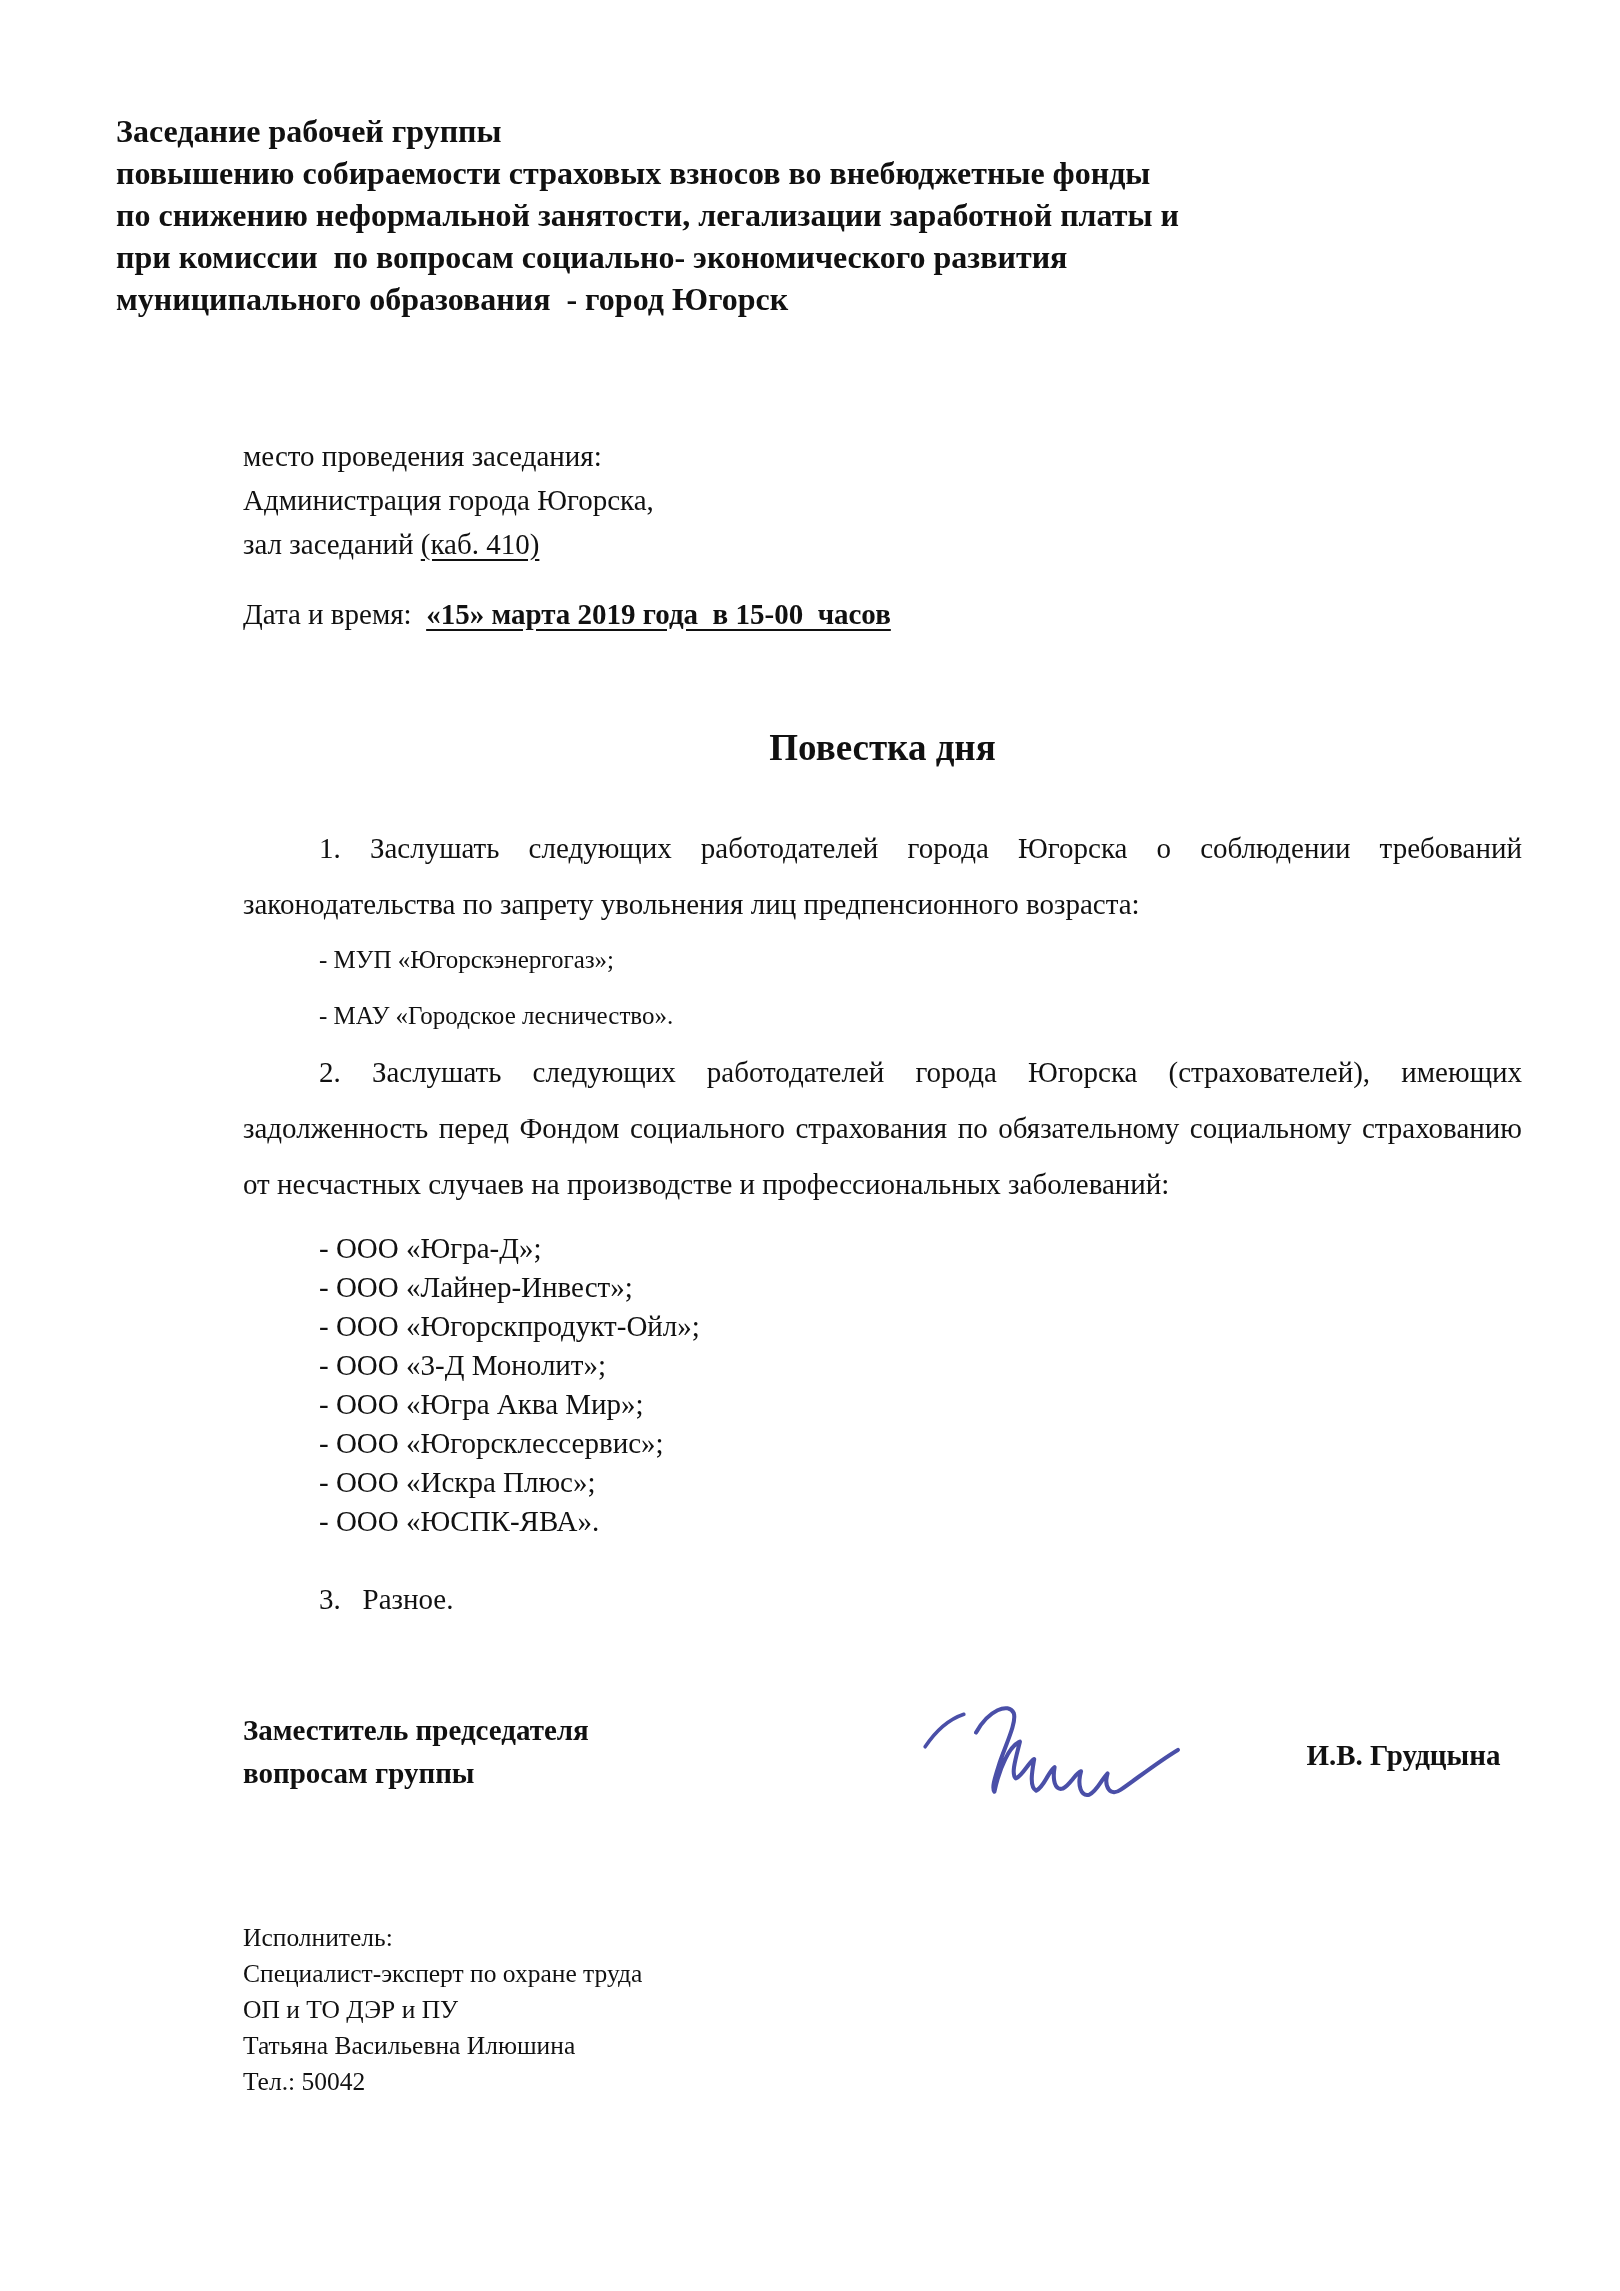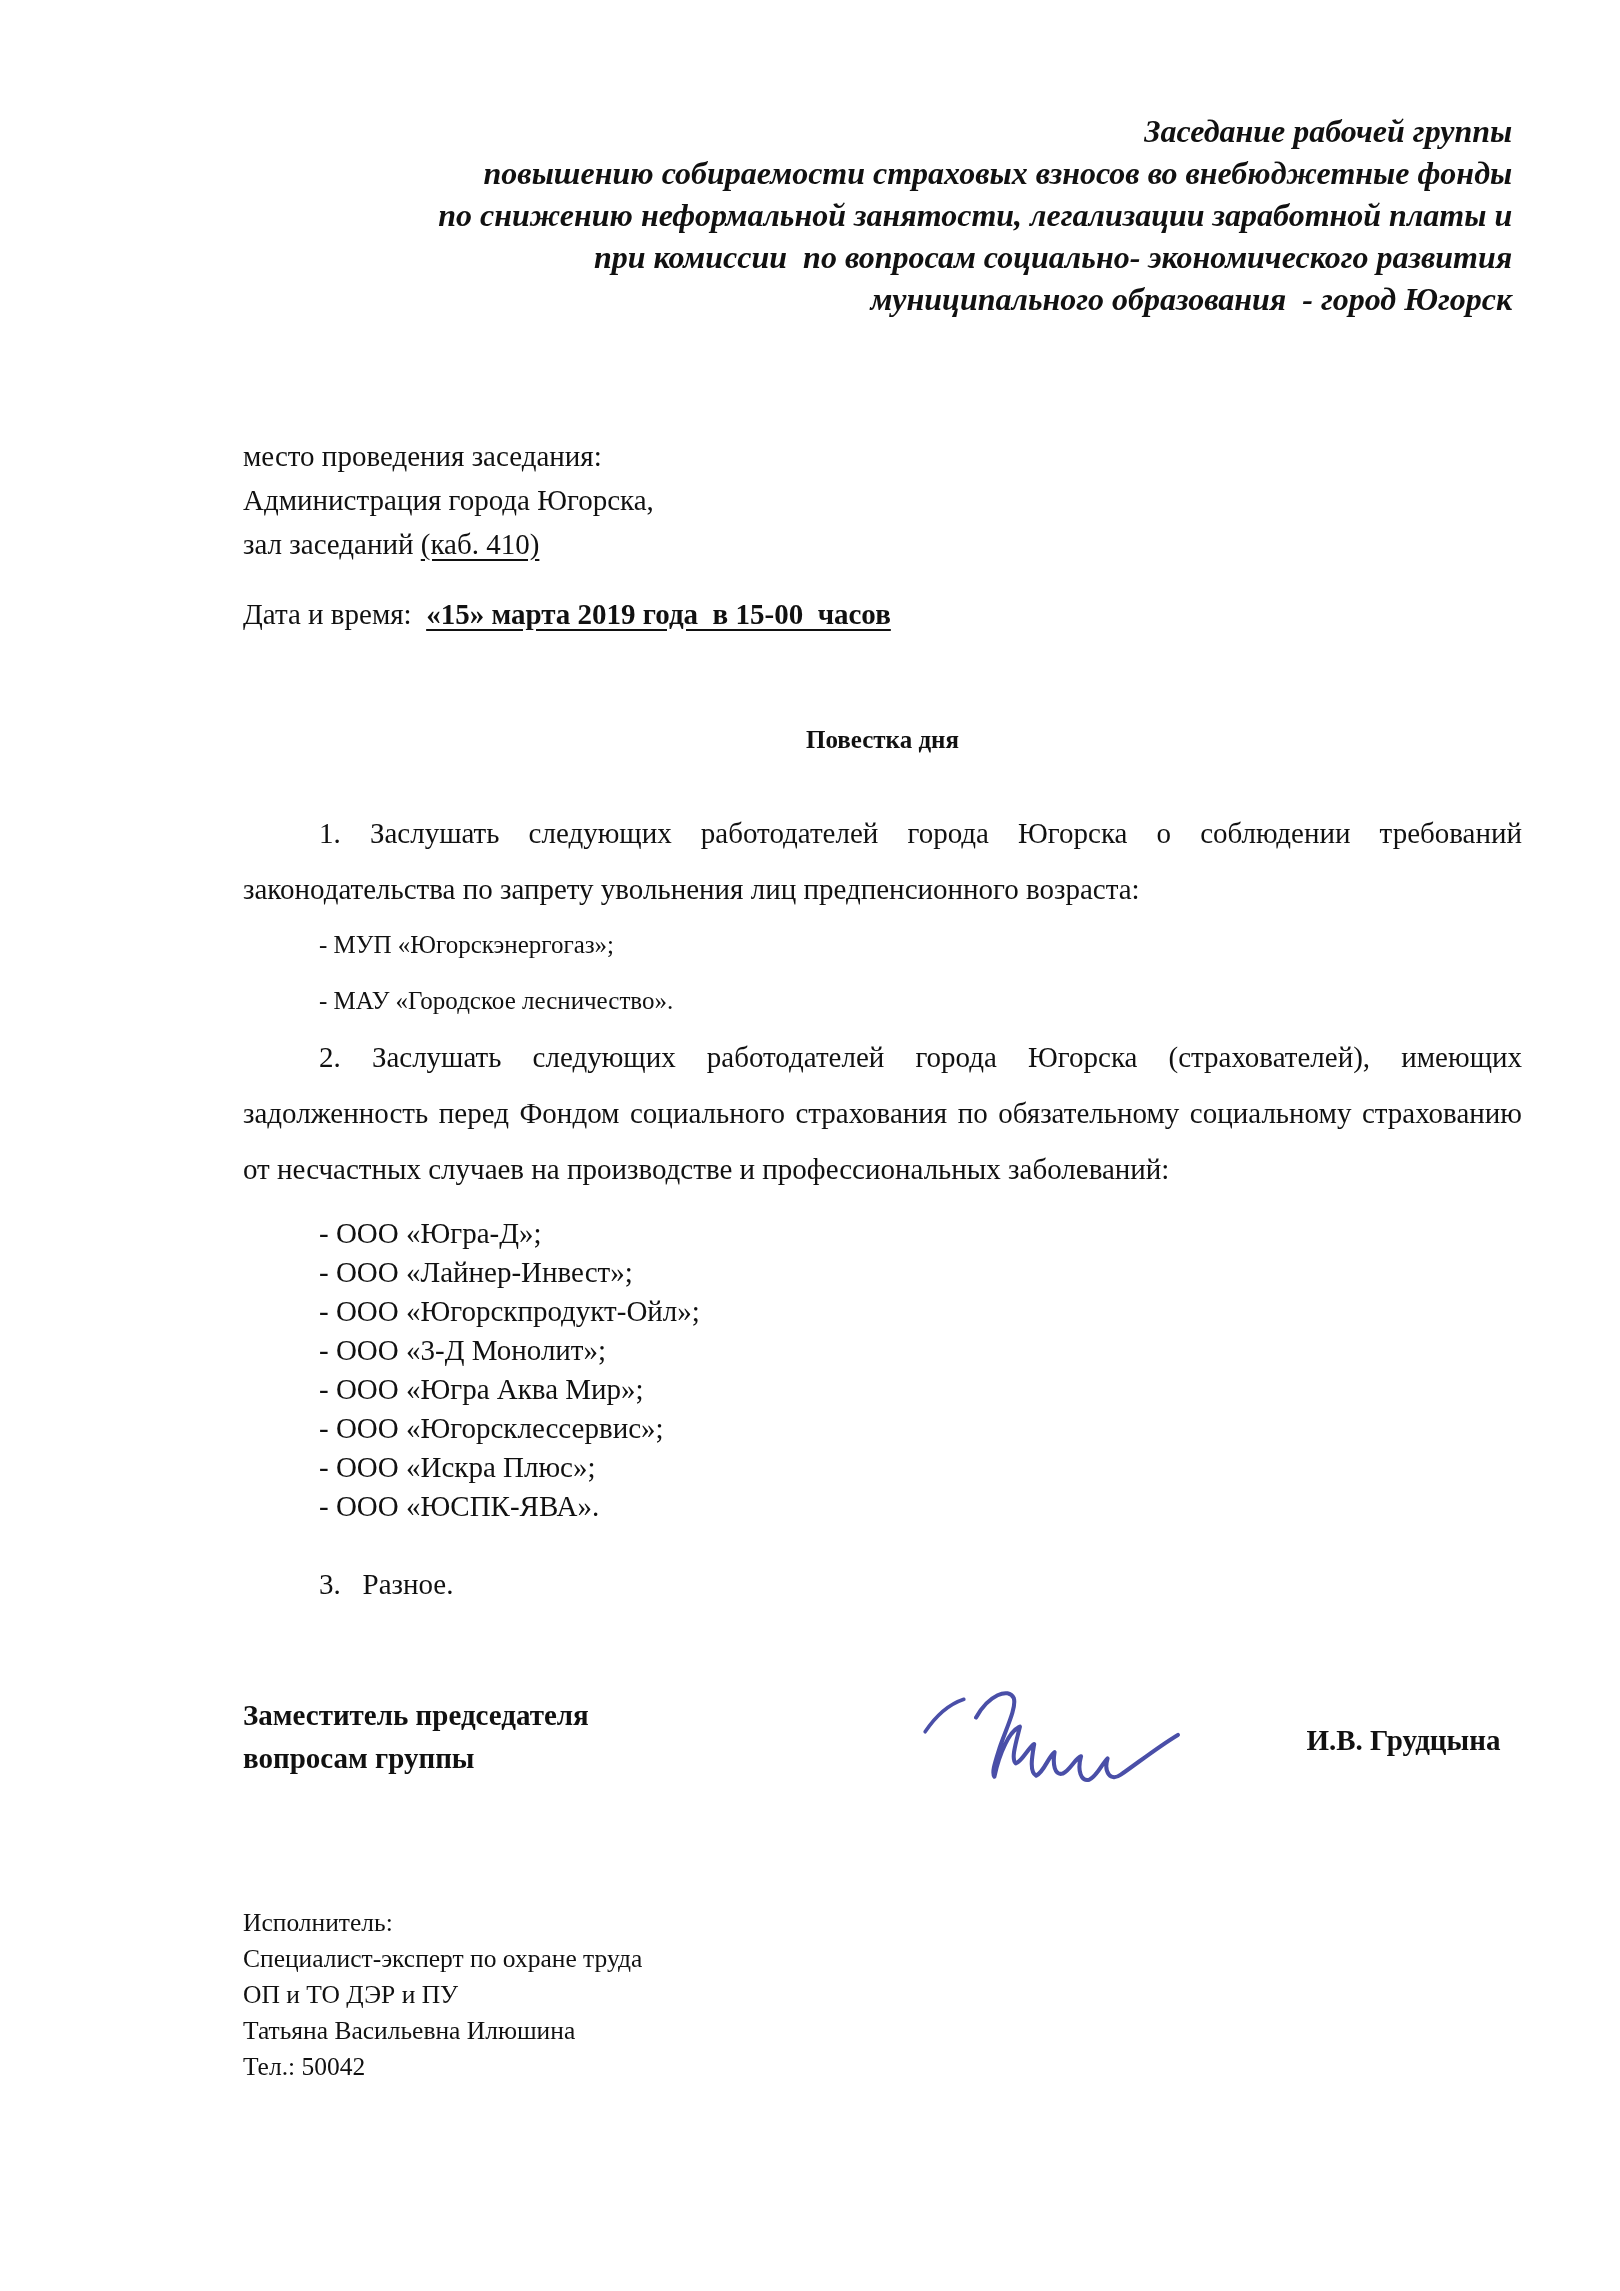--- a/index.html
+++ b/index.html
@@ -16,42 +16,41 @@
   }
   .pre { white-space: pre-wrap; }
   .b { font-weight: bold; }
   .u { text-decoration: underline; text-underline-offset: 4.9px; }
 
   
   .title-block {
     font-weight: bold;
     font-size: 32px;
     line-height: 42px;
-    text-align: right;
+    text-align: left;
     margin-left: -127px;   
     margin-right: 9.8px;
-    font-style: italic;
   }
 
   
   .meta-block {
     margin-top: 114px;
     font-size: 29px;
     line-height: 44px;
   }
 
   .date-line {
     margin-top: 25.5px;
     font-size: 29px;
     line-height: 44px;
   }
 
   .agenda-heading {
     margin: 90px 0 0 0;
-    font-size: 25px;
+    font-size: 37px;
     font-weight: bold;
     text-align: center;
   }
 
   .para {
     margin: 51px 0 0 0;
     font-size: 29px;
     line-height: 56px;
     text-align: justify;
     text-align-last: left;

